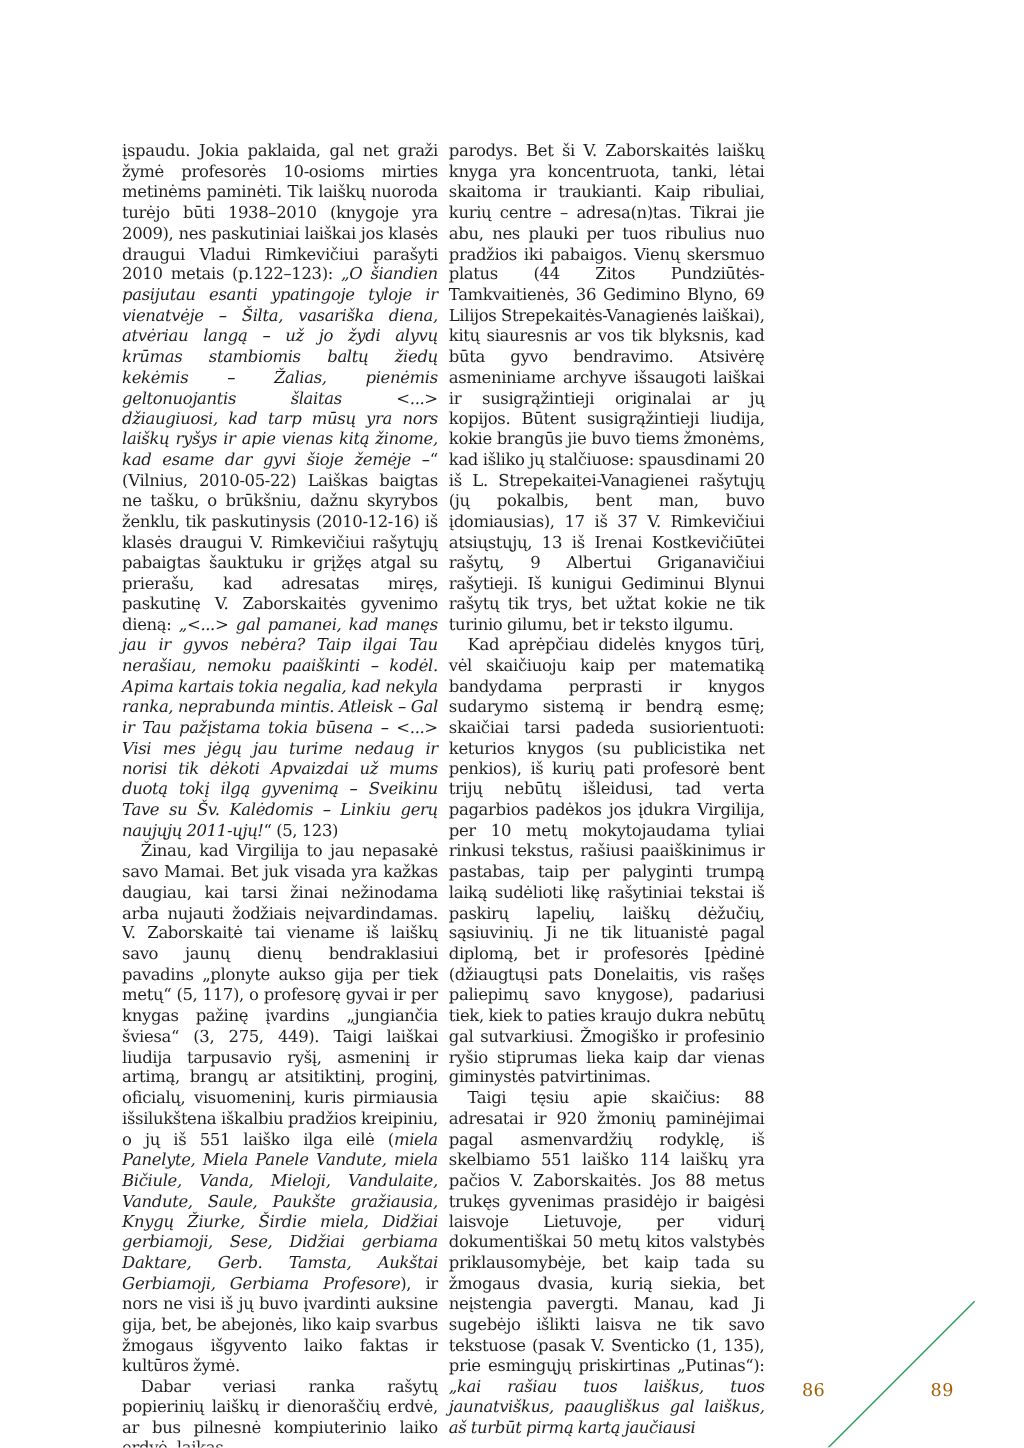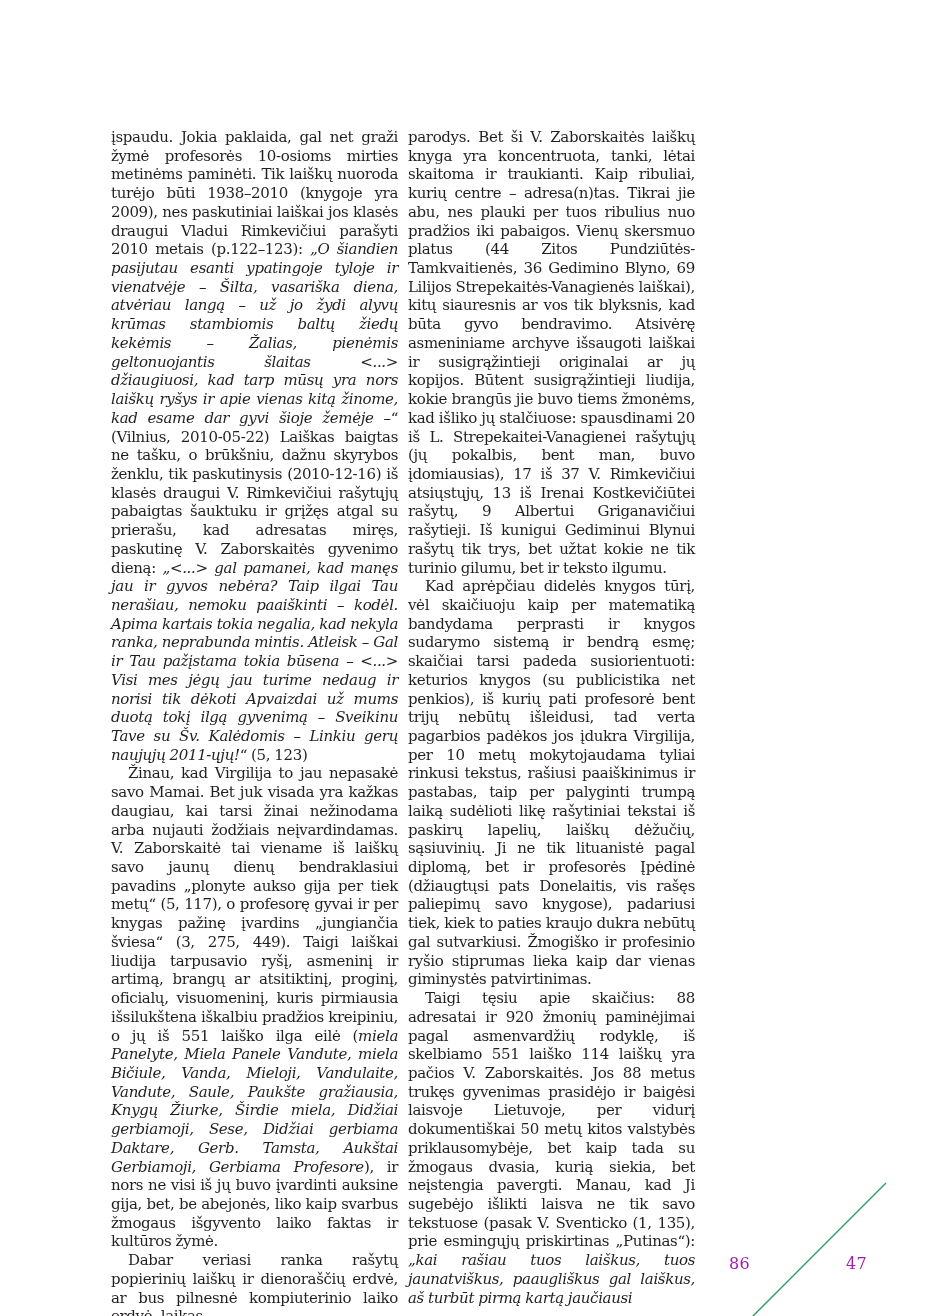--- a/index.html
+++ b/index.html
@@ -35,21 +35,21 @@
     .column p.indent {
       text-indent: 17px;
     }
     .column em {
       font-style: italic;
     }
     .folio {
       position: absolute;
       top: 1254px;
       font-size: 16px;
-      color: #a21caf;
+      color: #a16207;
       font-family: "DejaVu Serif", "Liberation Serif", serif;
       letter-spacing: 0.3px;
     }
     .folio-left { left: 729px; }
     .folio-right { left: 846px; }
     .diagonal {
       position: absolute;
       left: 0;
       top: 0;
       width: 931px;
@@ -70,13 +70,13 @@
   <p><span>parodys. Bet ši V. Zaborskaitės laiškų knyga yra koncentruota, tanki, lėtai skaitoma ir traukianti. Kaip ribuliai, kurių centre – adresa(n)tas. Tikrai jie abu, nes plauki per tuos ribulius nuo pradžios iki pabaigos. Vienų skersmuo platus (44 Zitos Pundziūtės-Tamkvaitienės, 36 Gedimino Blyno, 69 Lilijos Strepekaitės-Vanagienės laiškai), kitų siauresnis ar vos tik blyksnis, kad būta gyvo bendravimo. Atsivėrę asmeniniame archyve išsaugoti laiškai ir susigrąžintieji originalai ar jų kopijos. Būtent susigrąžintieji liudija, kokie brangūs jie buvo tiems žmonėms, kad išliko jų stalčiuose: spausdinami 20 iš L. Strepekaitei-Vanagienei rašytųjų (jų pokalbis, bent man, buvo įdomiausias), 17 iš 37 V. Rimkevičiui atsiųstųjų, 13 iš Irenai Kostkevičiūtei rašytų, 9 Albertui Griganavičiui rašytieji. Iš kunigui Gediminui Blynui rašytų tik trys, bet užtat kokie ne tik turinio gilumu, bet ir teksto ilgumu.</span></p>
   <p class="indent"><span>Kad aprėpčiau didelės knygos tūrį, vėl skaičiuoju kaip per matematiką bandydama perprasti ir knygos sudarymo sistemą ir bendrą esmę; skaičiai tarsi padeda susiorientuoti: keturios knygos (su publicistika net penkios), iš kurių pati profesorė bent trijų nebūtų išleidusi, tad verta pagarbios padėkos jos įdukra Virgilija, per 10 metų mokytojaudama tyliai rinkusi tekstus, rašiusi paaiškinimus ir pastabas, taip per palyginti trumpą laiką sudėlioti likę rašytiniai tekstai iš paskirų lapelių, laiškų dėžučių, sąsiuvinių. Ji ne tik lituanistė pagal diplomą, bet ir profesorės Įpėdinė (džiaugtųsi pats Donelaitis, vis rašęs paliepimų savo knygose), padariusi tiek, kiek to paties kraujo dukra nebūtų gal sutvarkiusi. Žmogiško ir profesinio ryšio stiprumas lieka kaip dar vienas giminystės patvirtinimas.</span></p>
   <p class="indent"><span>Taigi tęsiu apie skaičius: 88 adresatai ir 920 žmonių paminėjimai pagal asmenvardžių rodyklę, iš skelbiamo 551 laiško 114 laiškų yra pačios V. Zaborskaitės. Jos 88 metus trukęs gyvenimas prasidėjo ir baigėsi laisvoje Lietuvoje, per vidurį dokumentiškai 50 metų kitos valstybės priklausomybėje, bet kaip tada su žmogaus dvasia, kurią siekia, bet neįstengia pavergti. Manau, kad Ji sugebėjo išlikti laisva ne tik savo tekstuose (pasak V. Sventicko (1, 135), prie esmingųjų priskirtinas „Putinas“): </span><em>„kai rašiau tuos laiškus, tuos jaunatviškus, paaugliškus gal laiškus, aš turbūt pirmą kartą jaučiausi</em></p>
 </div>
 
 <svg class="diagonal" viewBox="0 0 931 1316" xmlns="http://www.w3.org/2000/svg">
   <line x1="886" y1="1183" x2="752" y2="1317" stroke="#2a9a5c" stroke-width="1.3"></line>
 </svg>
 
 <div class="folio folio-left">86</div>
-<div class="folio folio-right">47</div>
+<div class="folio folio-right">89</div>
 
 </body></html>

